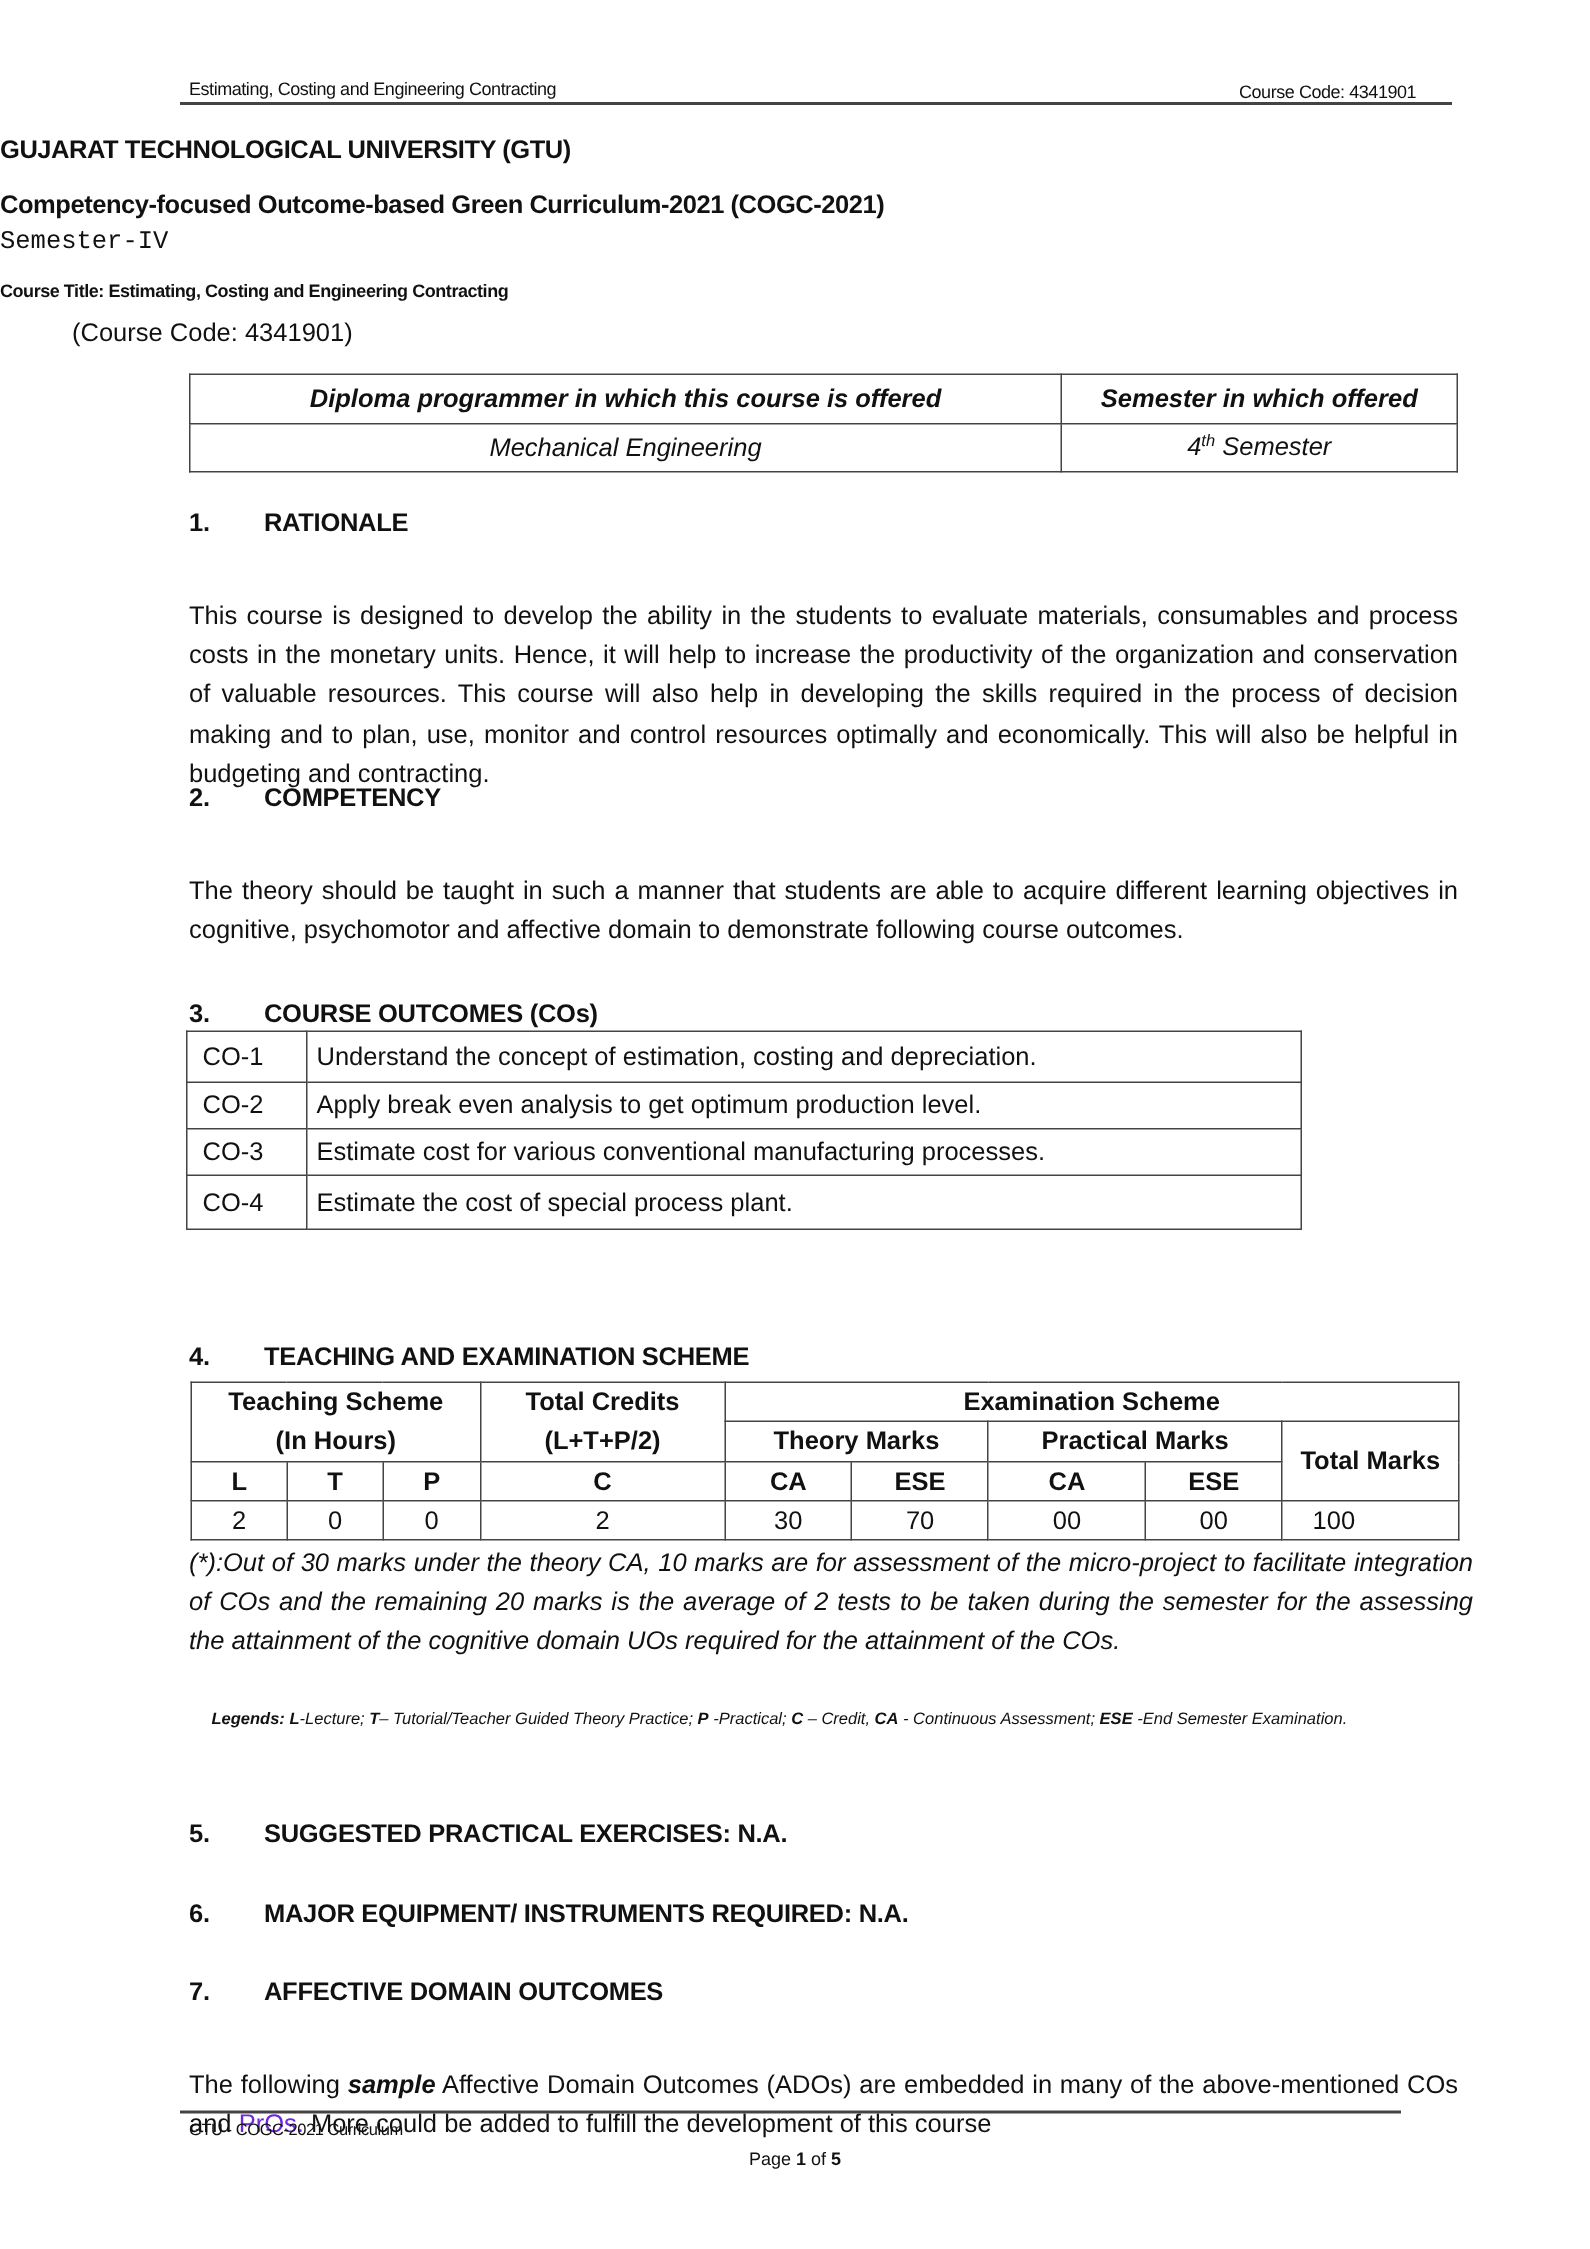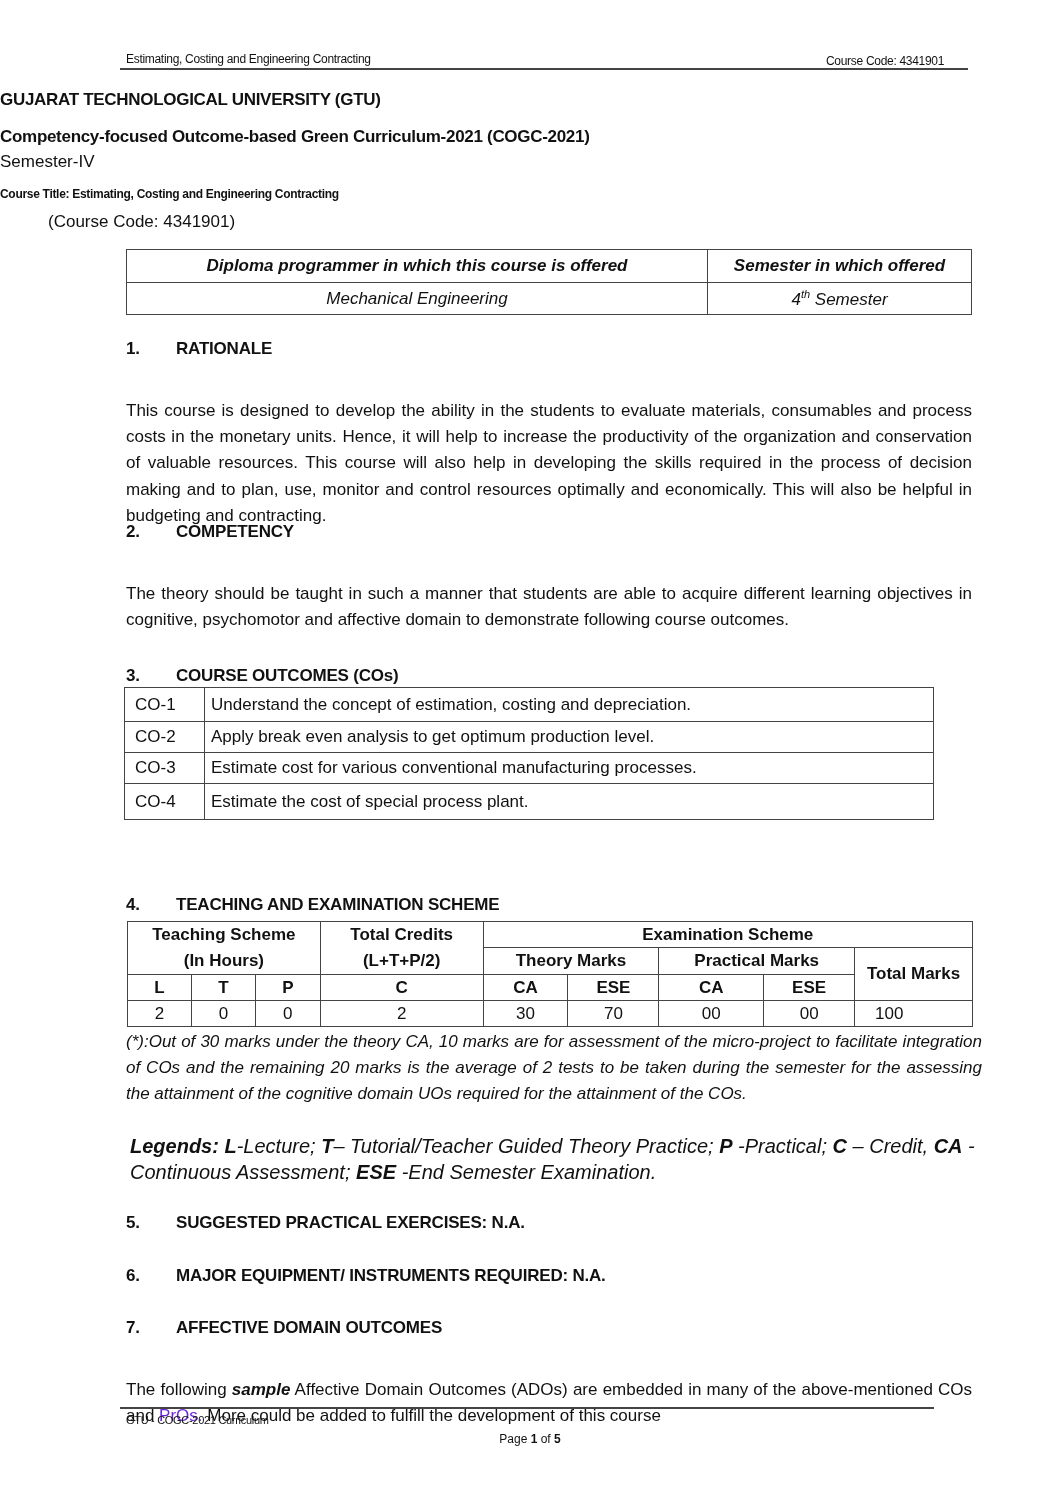--- a/index.html
+++ b/index.html
@@ -4,38 +4,38 @@
 <style>
   html, body { margin:0; padding:0; background:#fff; }
   body { width:1060px; height:1499px; position:relative; font-family:"Liberation Sans", sans-serif; color:#111; overflow:hidden; }
   .abs { position:absolute; }
   .hdr-left { left:126px; top:52px; font-size:12px; letter-spacing:-0.3px; }
   .hdr-right { left:826px; top:54px; font-size:12px; letter-spacing:-0.3px; }
   .hdr-line { left:120px; top:68px; width:848px; height:2px; background:#444; }
   .center { left:0; width:1060px; }
   .t1 { top:90px; font-size:17px; font-weight:bold; letter-spacing:-0.3px; }
   .t2 { top:127px; font-size:17px; font-weight:bold; letter-spacing:-0.3px; }
-  .t3 { top:152px; font-size:17px; }
+  .t3 { top:152px; font-size:17px;font-family:Liberation Mono, monospace; }
   .t4 { top:187px; font-size:12px; font-weight:bold; letter-spacing:-0.3px; }
   .t5 { top:212px; font-size:17px;margin-left:48px; }
   table { border-collapse:collapse; }
   .prog { left:126px; top:249px; width:846px; font-size:17px; }
   .prog td { border:1px solid #444; text-align:center; height:31px; padding:0;font-style:italic; }
   .prog tr:first-child td { font-weight:bold; height:32px; }
   .sec { left:126px; font-size:17px; font-weight:bold; letter-spacing:-0.2px; }
   .sec .num { display:inline-block; width:50px; }
   .para { left:126px; width:846px; font-size:17px; line-height:26.2px; text-align:justify;margin-top:36px; }
-  .cos { left:124px; top:687px; width:810px; font-size:17px; }
+  .cos { left:124px; top:687px; width:744px; font-size:17px; }
   .cos td { border:1px solid #444; padding:0 6px; }
   .cos td:first-child { width:63px; padding-left:10px; }
   .scheme { left:127px; top:921px; width:846px; font-size:17px; }
   .scheme td { border:1px solid #444; text-align:center; padding:0; height:25px; }
   .scheme .b td, .scheme td.b { font-weight:bold; }
   .note { left:126px; top:1029px; width:856px; font-size:17px; font-style:italic; line-height:26px; text-align:justify; }
-  .legend { left:130px; top:1133px; width:856px; font-size:20px; font-style:italic; line-height:26px; }
+  .legend { left:141px; top:1133px; width:856px; font-size:11px; font-style:italic; line-height:26px; }
   .red { color:#6d28d9; }
   .ftr-line { left:120px; top:1407px; width:814px; height:2px; background:#444; }
   .ftr-left { left:126px; top:1414px; font-size:11px; letter-spacing:-0.3px; }
   .ftr-page { left:0; width:1060px; text-align:center; top:1432px; font-size:12px; }
 </style>
 </head>
 <body>
 
 <div class="abs hdr-left">Estimating, Costing and Engineering Contracting</div>
 <div class="abs hdr-right">Course Code: 4341901</div>

